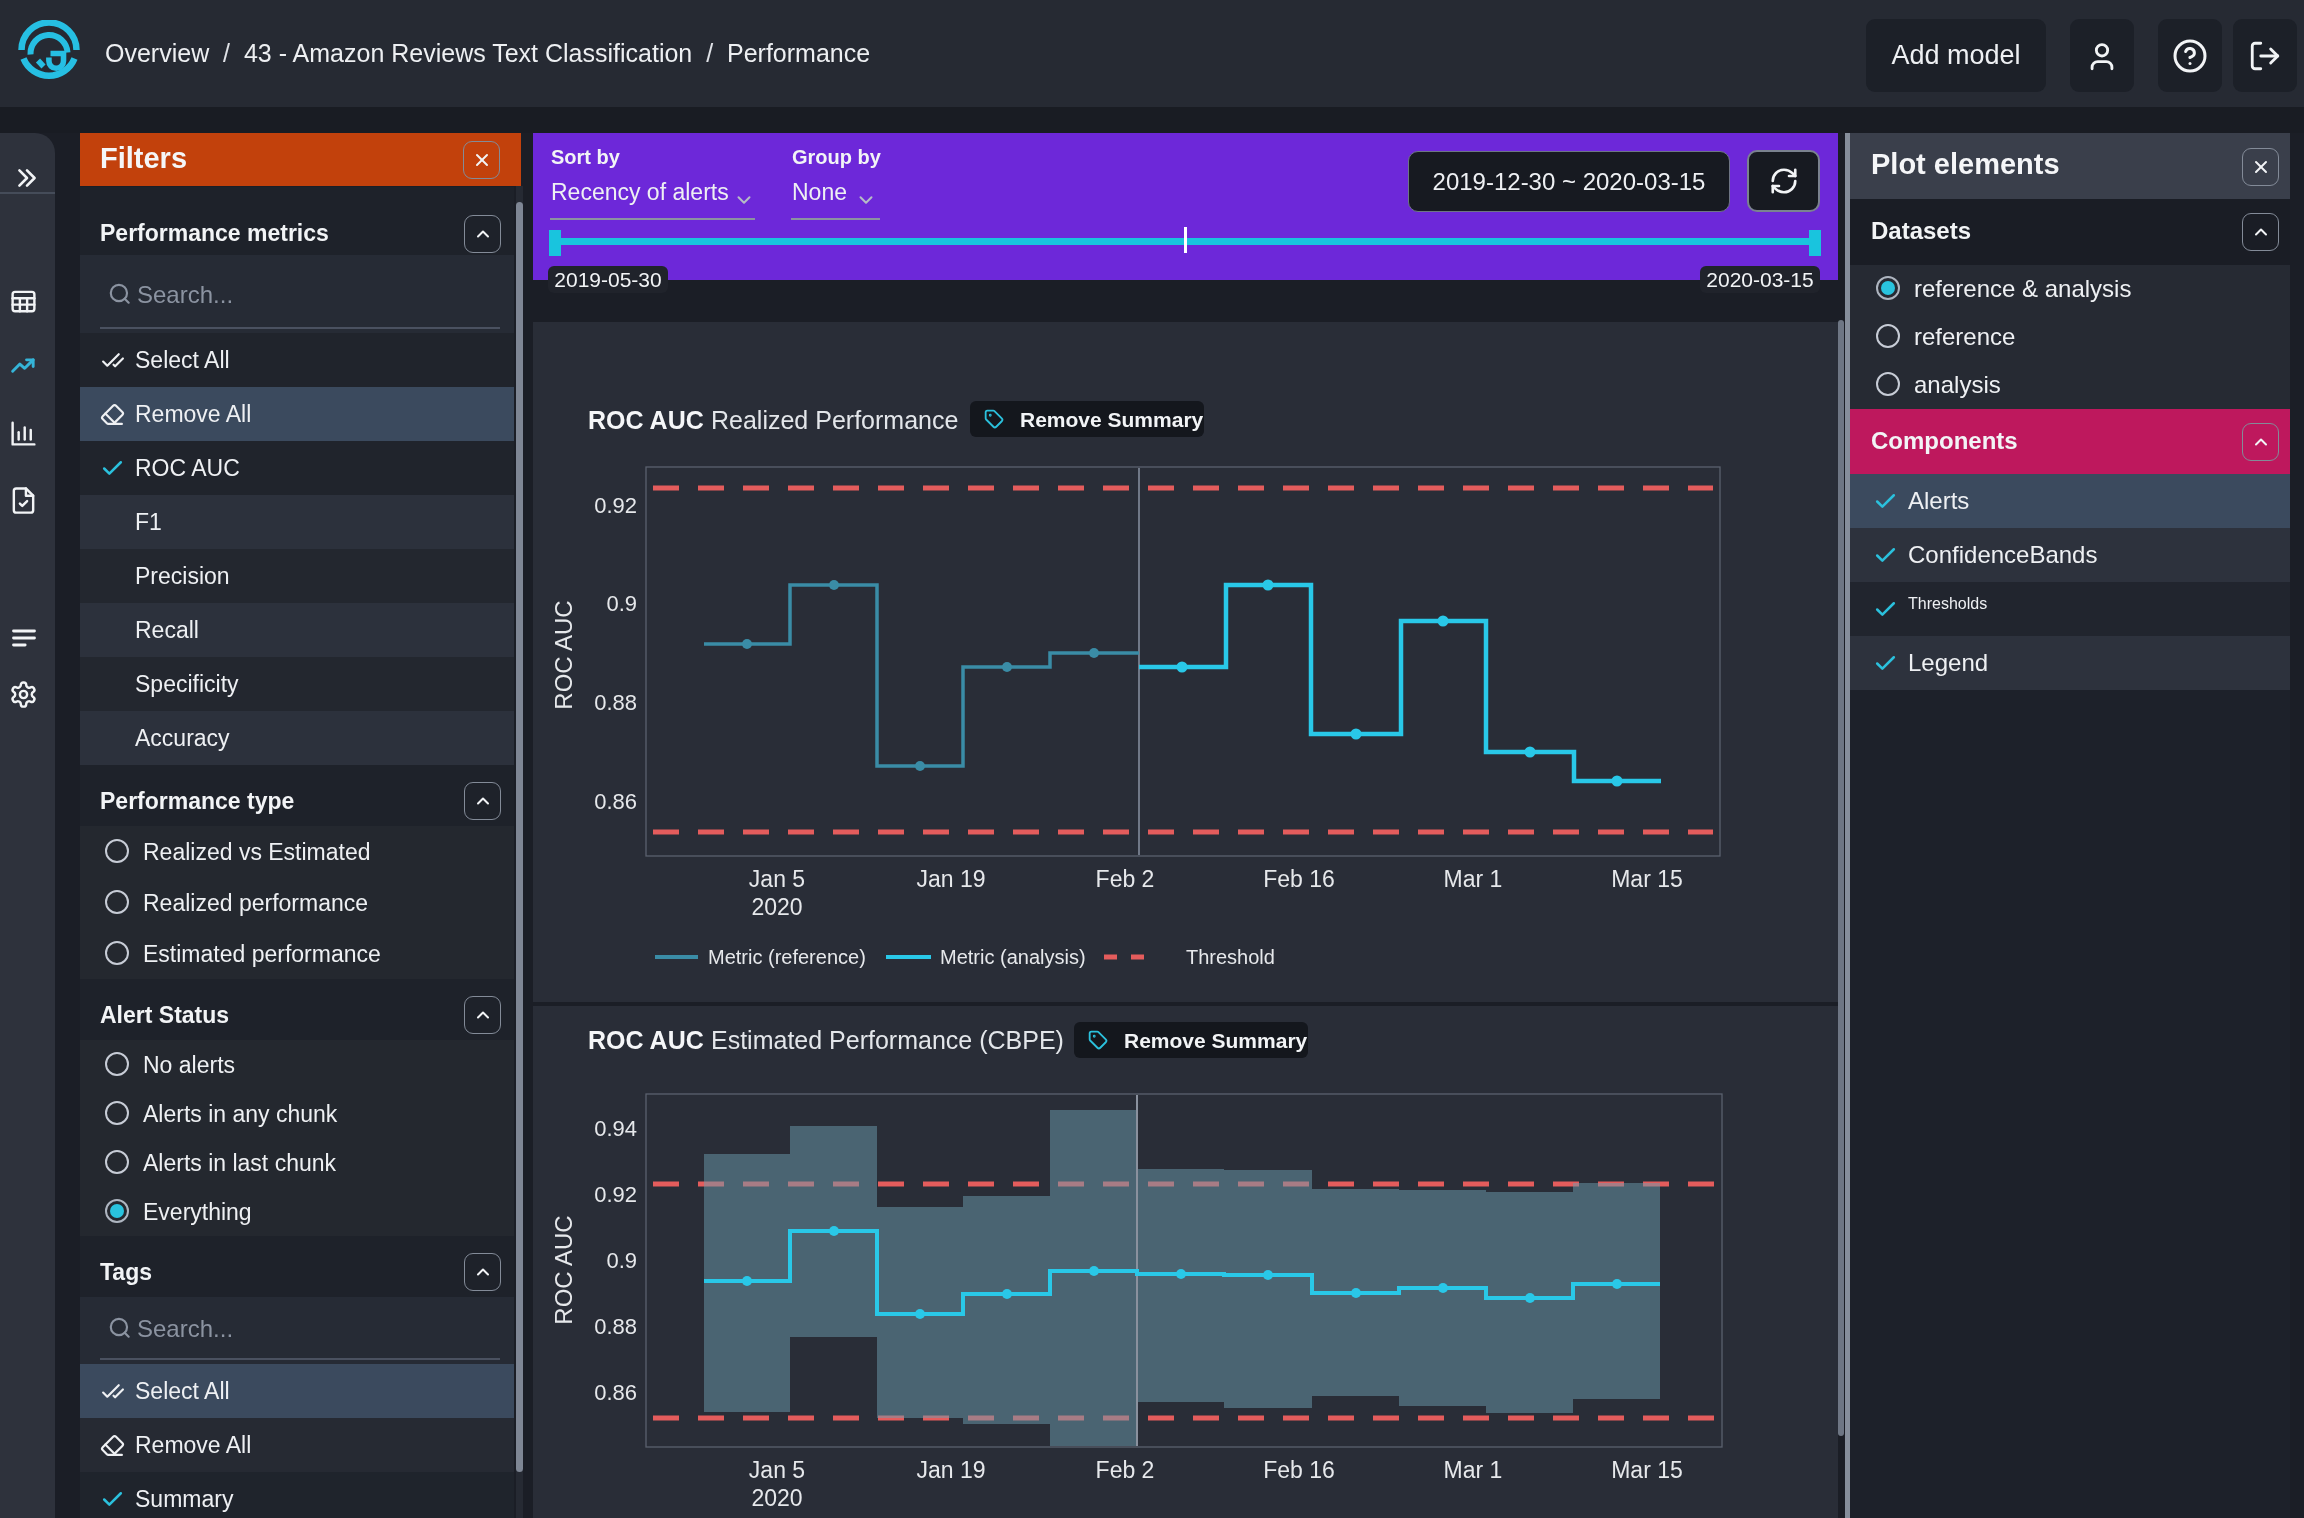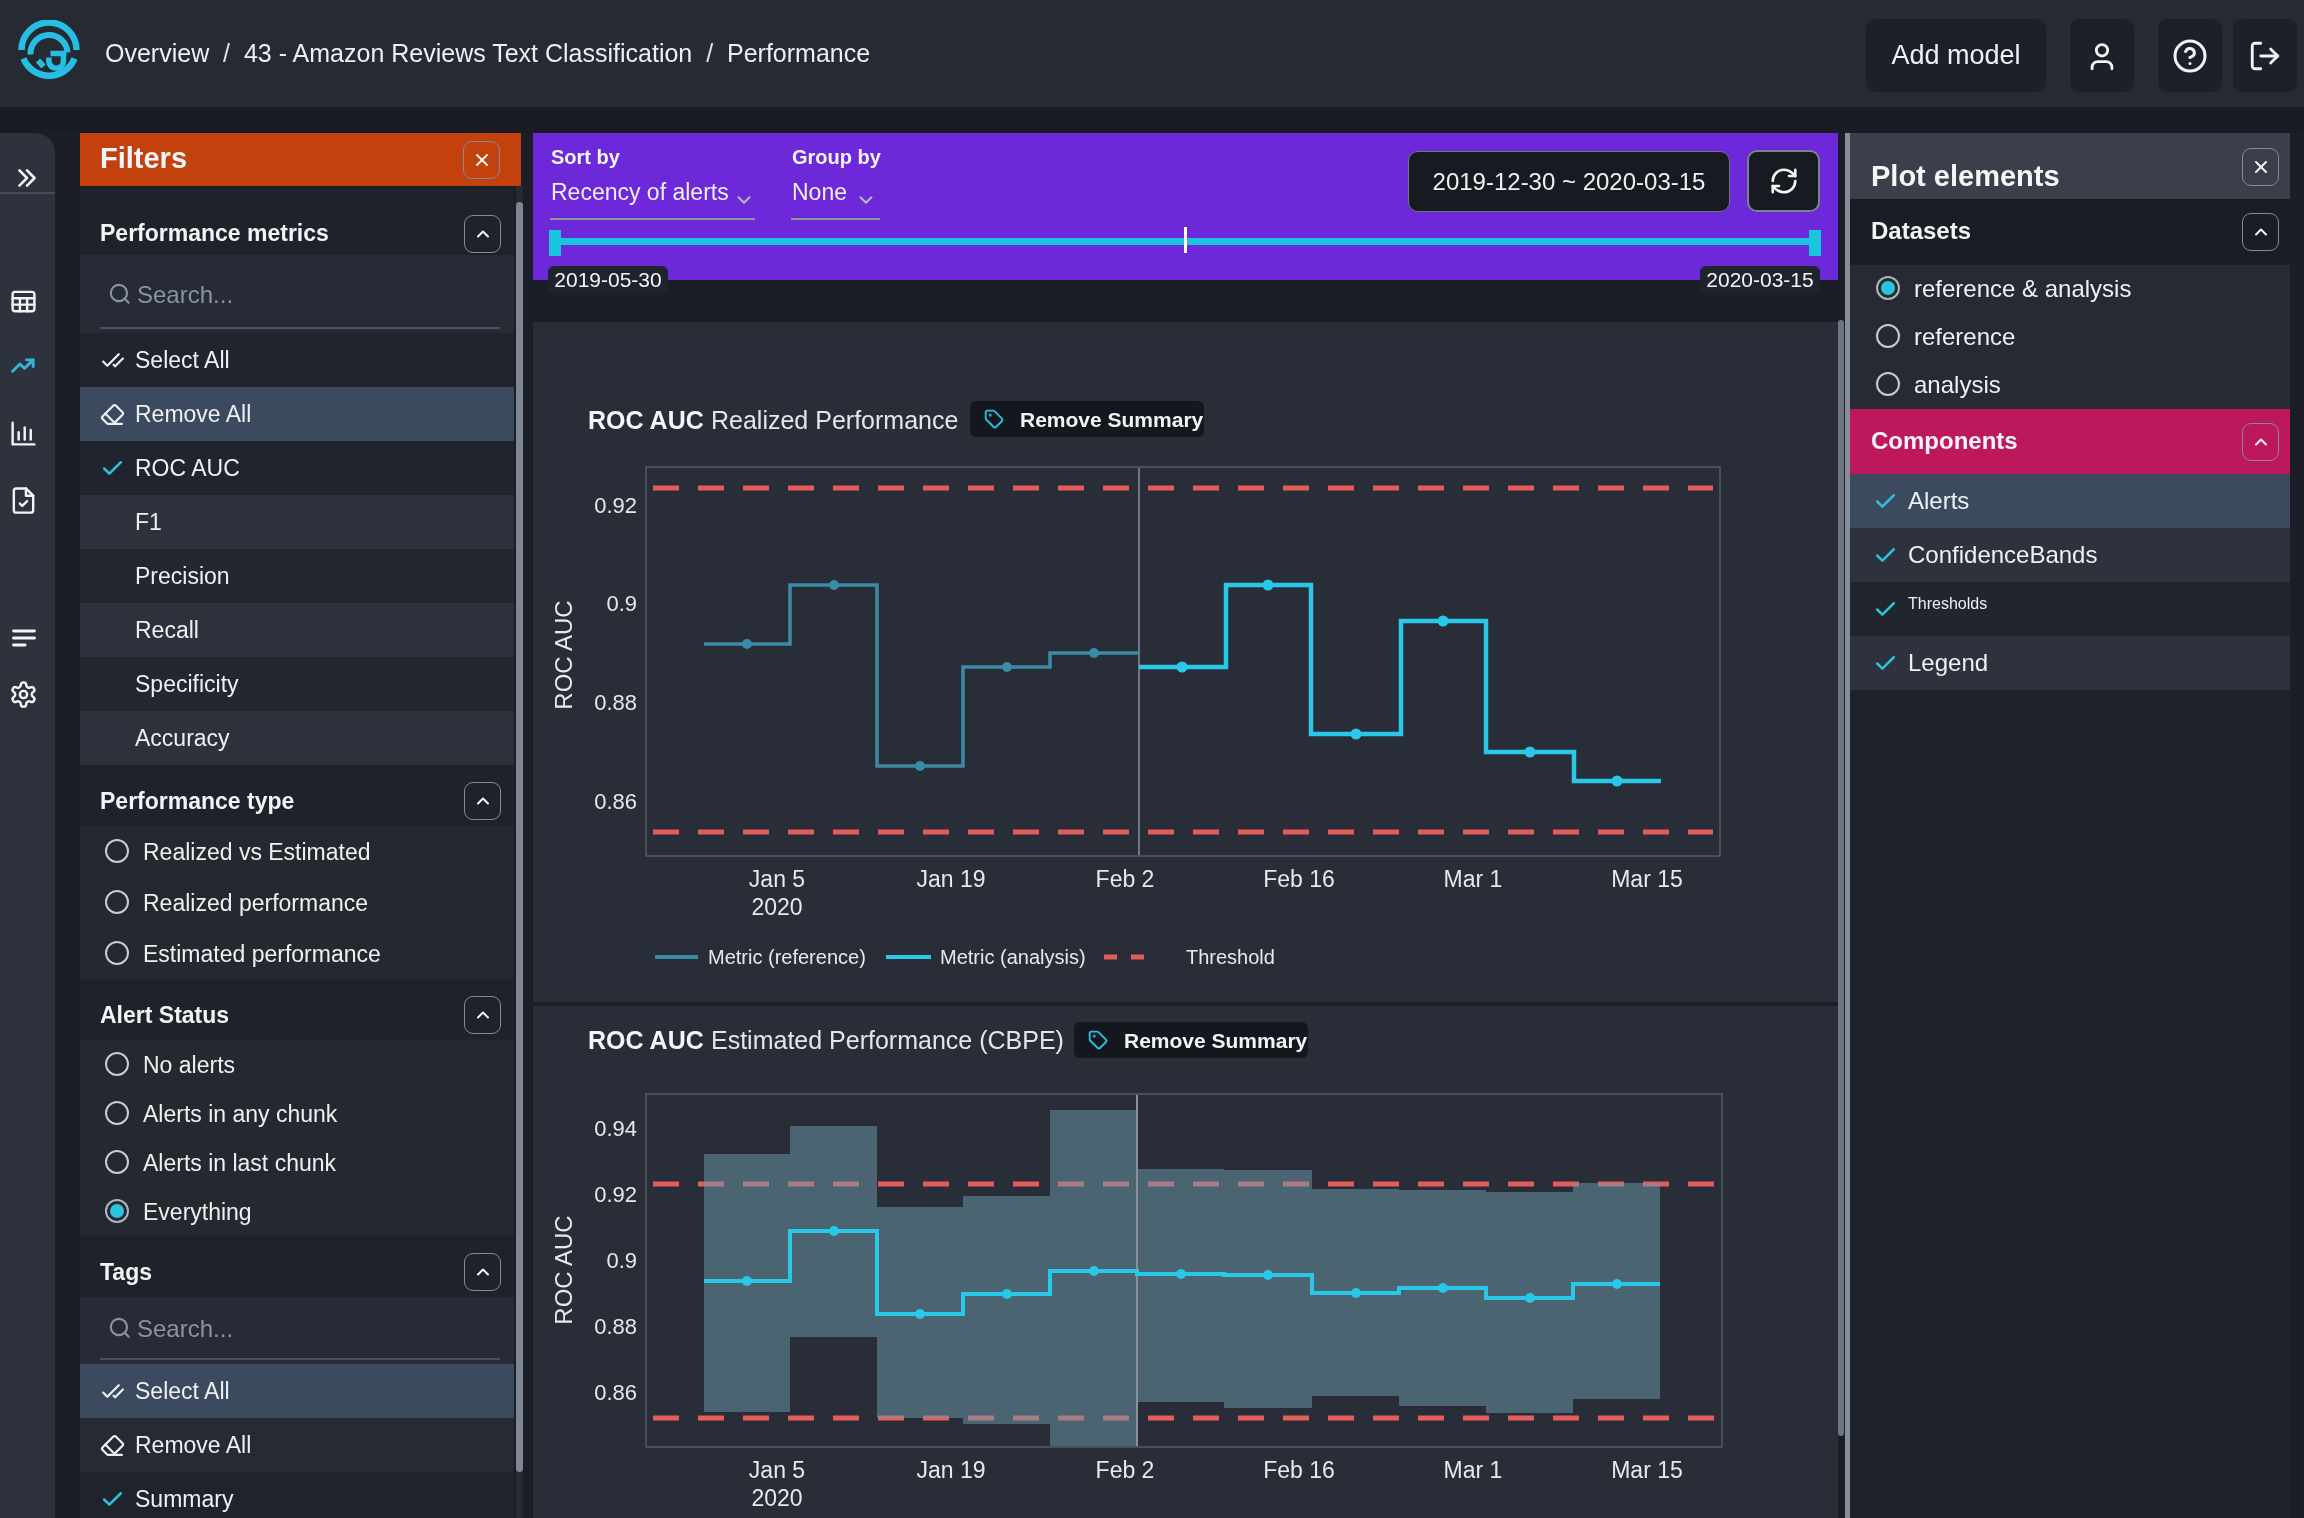--- a/index.html
+++ b/index.html
@@ -371,21 +371,21 @@
         <text x="1114" y="472">Mar 15</text>
     </g>
   </svg>
 </div>
 
 <div class="abs" style="left:1838px;top:320px;width:6px;height:1116px;background:#6e7684;border-radius:3px;"></div>
 <div class="abs" style="left:1845px;top:133px;width:5px;height:1385px;background:#868e9b;"></div>
 
 <div class="abs" style="left:1850px;top:133px;width:440px;height:1385px;background:#1d212a;"></div>
 <div class="abs" style="left:1850px;top:133px;width:440px;height:66px;background:#3a3f4b;">
-  <div class="abs" style="left:21px;top:15px;font-size:29px;font-weight:700;color:#f5f6f8;margin-top:12px;">Plot elements</div>
+  <div class="abs" style="left:21px;top:15px;font-size:29px;font-weight:700;color:#f5f6f8;">Plot elements</div>
   <div class="chev-btn" style="left:392px;top:15px;">
     <svg width="20" height="20" viewBox="0 0 24 24" fill="none" stroke="#f2f4f6" stroke-width="2.4" stroke-linecap="round">
         <line x1="6" y1="6" x2="18" y2="18"></line>
         <line x1="18" y1="6" x2="6" y2="18"></line>
       </svg>
   </div>
 </div>
 <div class="abs" style="left:1850px;top:199px;width:440px;height:66px;background:#1a1d25;">
   <div class="abs" style="left:21px;top:18px;font-size:24px;font-weight:700;color:#f2f4f6;">Datasets</div>
   <div class="chev-btn" style="left:392px;top:14px;">

